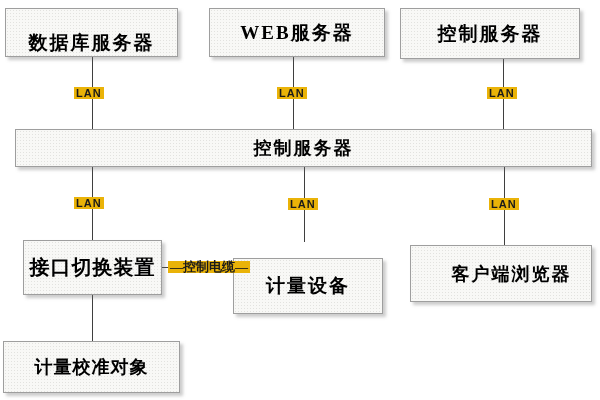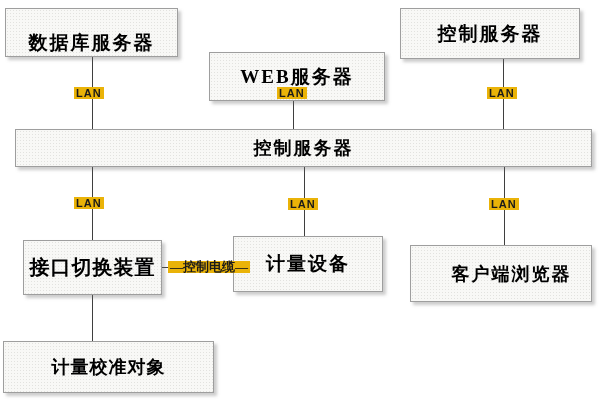--- a/index.html
+++ b/index.html
@@ -27,27 +27,27 @@
     align-items: center;
     justify-content: center;
     font-family: "Liberation Serif", serif;
     font-weight: bold;
     font-size: 19px;
     letter-spacing: 2px;
     color: #000000;
     white-space: nowrap;
   }
   .n-db      { left: 5px;   top: 8px;   width: 173px; height: 49px; align-items: flex-end; }
-  .n-web     { left: 209px; top: 8px;   width: 176px; height: 49px; margin-top: 44px; }
+  .n-web     { left: 209px; top: 8px;   width: 176px; height: 49px; }
   .n-ctrl    { left: 400px; top: 8px;   width: 180px; height: 51px; text-align: center; }
   .n-eth     { left: 15px;  top: 129px; width: 577px; height: 38px; font-size: 18px; }
   .n-switch  { left: 23px;  top: 240px; width: 139px; height: 55px; font-size: 20px; letter-spacing: 1px; }
-  .n-measure { left: 233px; top: 236px; width: 150px; height: 56px; }
+  .n-measure { left: 233px; top: 258px; width: 150px; height: 56px; }
   .n-client  { left: 410px; top: 245px; width: 182px; height: 57px; font-size: 18px; padding-left: 21px; }
-  .n-calib   { left: 3px;   top: 341px; width: 211px; height: 52px; font-size: 18px; letter-spacing: 1px; }
+  .n-calib   { left: 3px;   top: 341px; width: 177px; height: 52px; font-size: 18px; letter-spacing: 1px; }
 
   
   .vline {
     position: absolute;
     width: 0;
     border-left: 1px solid #3f3f3f;
   }
   .hline {
     position: absolute;
     height: 0;

